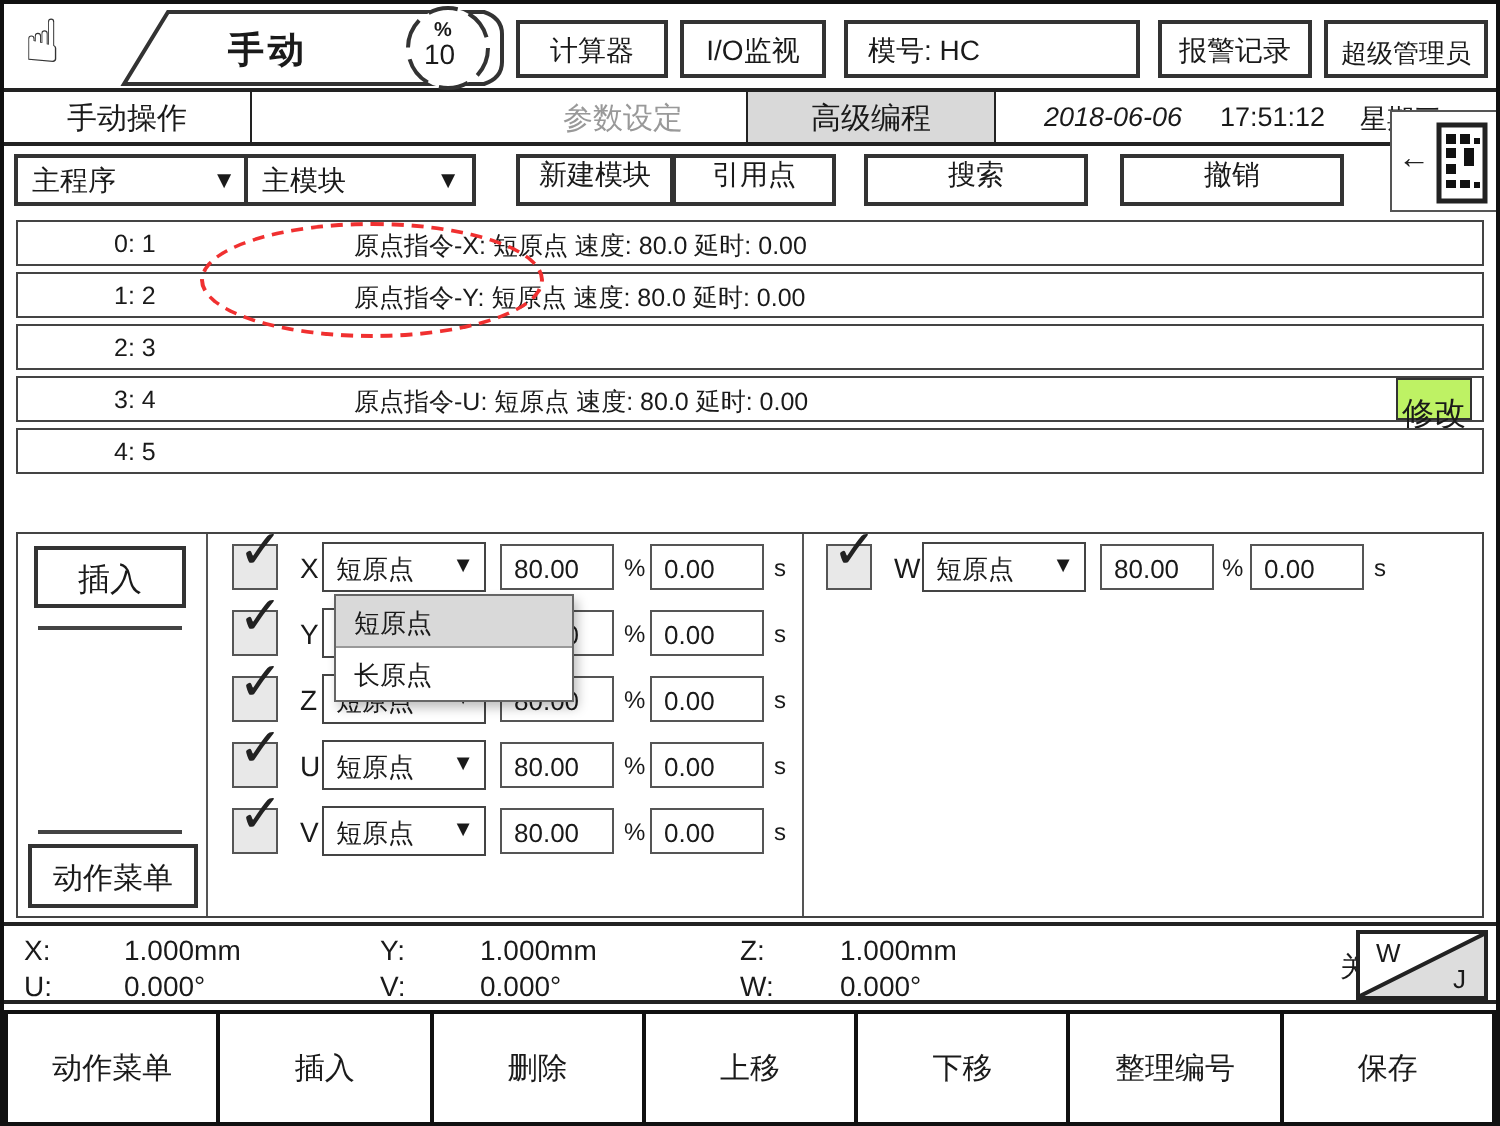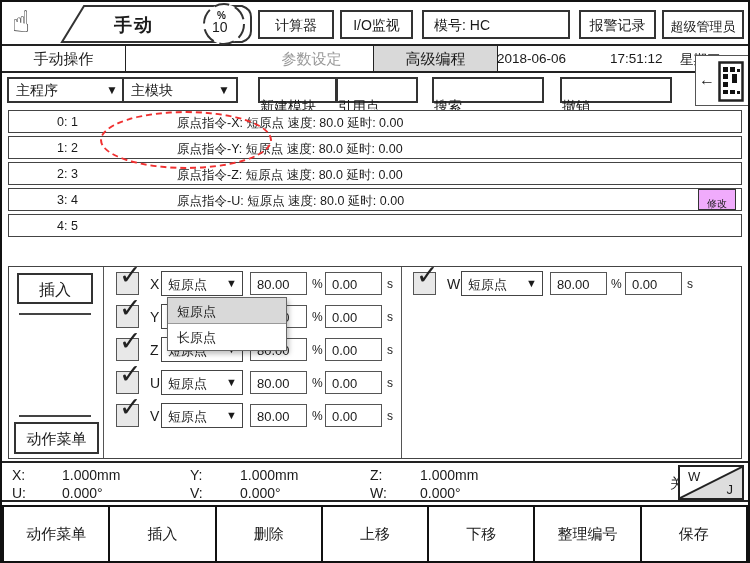--- a/index.html
+++ b/index.html
@@ -19,45 +19,45 @@
   .b-io   { left:338px; width:73px; }
   .b-model{ left:420px; width:148px; text-align:left; padding-left:10px; }
   .b-alarm{ left:577px; width:77px; }
   .b-admin{ left:660px; width:82px; font-size:13px; padding-top:6px; }
 
   
   .tabrow { position:absolute; left:0; top:44px; width:100%; height:27px; border-bottom:2px solid #222; background:#fff; }
   .tab { position:absolute; top:0; height:100%; width:124px; border-right:1px solid #222; text-align:center; font-size:15px; padding-top:4px; }
   .tab.t0{left:0} .tab.t1{left:124px} .tab.t2{left:248px; color:#999;} .tab.t3{left:372px; background:#d9d9d9;}
   .dts { position:absolute; top:5px; font-size:13.5px; }
-  .dt-date{ left:495px; } .dt-time{ left:608px; } .dt-week{ left:678px; }
+  .dt-date{ left:520px;font-style:italic; } .dt-time{ left:608px; } .dt-week{ left:678px; }
 
   
   .qrbox { position:absolute; left:693px; top:53px; width:54px; height:51px; background:#fff; border:1px solid #555; z-index:30; }
   .qrbox .larr { position:absolute; left:3px; top:15px; font-size:16px; color:#222; }
   .qrbox svg { position:absolute; right:4px; top:5px; }
 
   
   .toolbar { position:absolute; left:0; top:73px; width:100%; height:31px; background:#fff; }
   .tsel { position:absolute; top:2px; height:26px; border:2px solid #333; background:#fff; }
   .sel-prog{ left:5px; width:119px; } .sel-mod{ left:120px; width:116px;text-align:center; }
   .tsel .lab { position:absolute; left:7px; top:3px; font-size:14px; }
   .tsel .arr { position:absolute; right:6px; top:4px; font-size:12px; }
-  .tbbtn { position:absolute; top:2px; height:26px; border:2px solid #333; background:#fff; font-size:14px; padding-top:19px; }
+  .tbbtn { position:absolute; top:2px; height:26px; border:2px solid #333; background:#fff; text-align:center; font-size:14px; padding-top:0; }
   .b-new { left:256px; width:79px; }
   .b-ref { left:334px; width:82px; }
   .b-srch{ left:430px; width:112px; }
   .b-undo{ left:558px; width:112px; }
 
   
   .rows { position:absolute; left:6px; right:6px; top:108px; }
   .prow { position:relative; height:23px; border:1px solid #444; background:#fff; margin-bottom:3px; }
   .prow .idx { position:absolute; left:48px; top:4px; font-size:12.5px; }
   .prow .cont{ position:absolute; left:168px; top:4px; font-size:12.5px; }
-  .modbtn { position:absolute; right:5px; top:0px; width:38px; height:21px; border:1px solid #333; background:#f0abfc; text-align:center; font-size:10px; padding-top:7px; }
+  .modbtn { position:absolute; right:5px; top:0px; width:38px; height:21px; border:1px solid #333; background:#bef264; text-align:center; font-size:16px; padding-top:7px; }
   .ellipse { position:absolute; left:92px; top:1px; width:172px; height:58px; border:2px dashed #f03030; border-radius:50%; z-index:5; }
 
   
   .editor { position:absolute; left:6px; right:6px; top:264px; height:193px; border:1px solid #444; background:#fff; }
   .lcol { position:absolute; left:0; top:0; width:95px; height:100%; border-right:1px solid #555; }
   .insbtn { position:absolute; left:8px; top:6px; width:76px; height:31px; border:2px solid #333; background:#fff; text-align:center; font-size:16px; padding-top:5px; }
   .lrule1 { position:absolute; left:10px; top:46px; width:72px; border-top:2px solid #444; }
   .lrule2 { position:absolute; left:10px; top:148px; width:72px; border-top:2px solid #444; }
   .menubtn { position:absolute; left:5px; top:155px; width:85px; height:32px; border:2px solid #333; background:#fff; text-align:center; font-size:15px; padding-top:6px; }
   .vdiv2 { position:absolute; left:392px; top:0; height:100%; border-left:1px solid #555; }
@@ -169,21 +169,20 @@
     <div class="prow">
       <span class="idx">0: 1</span>
       <span class="cont">原点指令-X: 短原点 速度: 80.0 延时: 0.00</span>
     </div>
     <div class="prow">
       <span class="idx">1: 2</span>
       <span class="cont">原点指令-Y: 短原点 速度: 80.0 延时: 0.00</span>
     </div>
     <div class="prow">
       <span class="idx">2: 3</span>
-      <span class="cont">原点指令-Z: 短原点 速度: 80.0 延时: 0.00</span>
     </div>
     <div class="prow">
       <span class="idx">3: 4</span>
       <span class="cont">原点指令-U: 短原点 速度: 80.0 延时: 0.00</span>
       <div class="modbtn">修改</div>
     </div>
     <div class="prow">
       <span class="idx">4: 5</span>
     </div>
     <div class="ellipse"></div>

